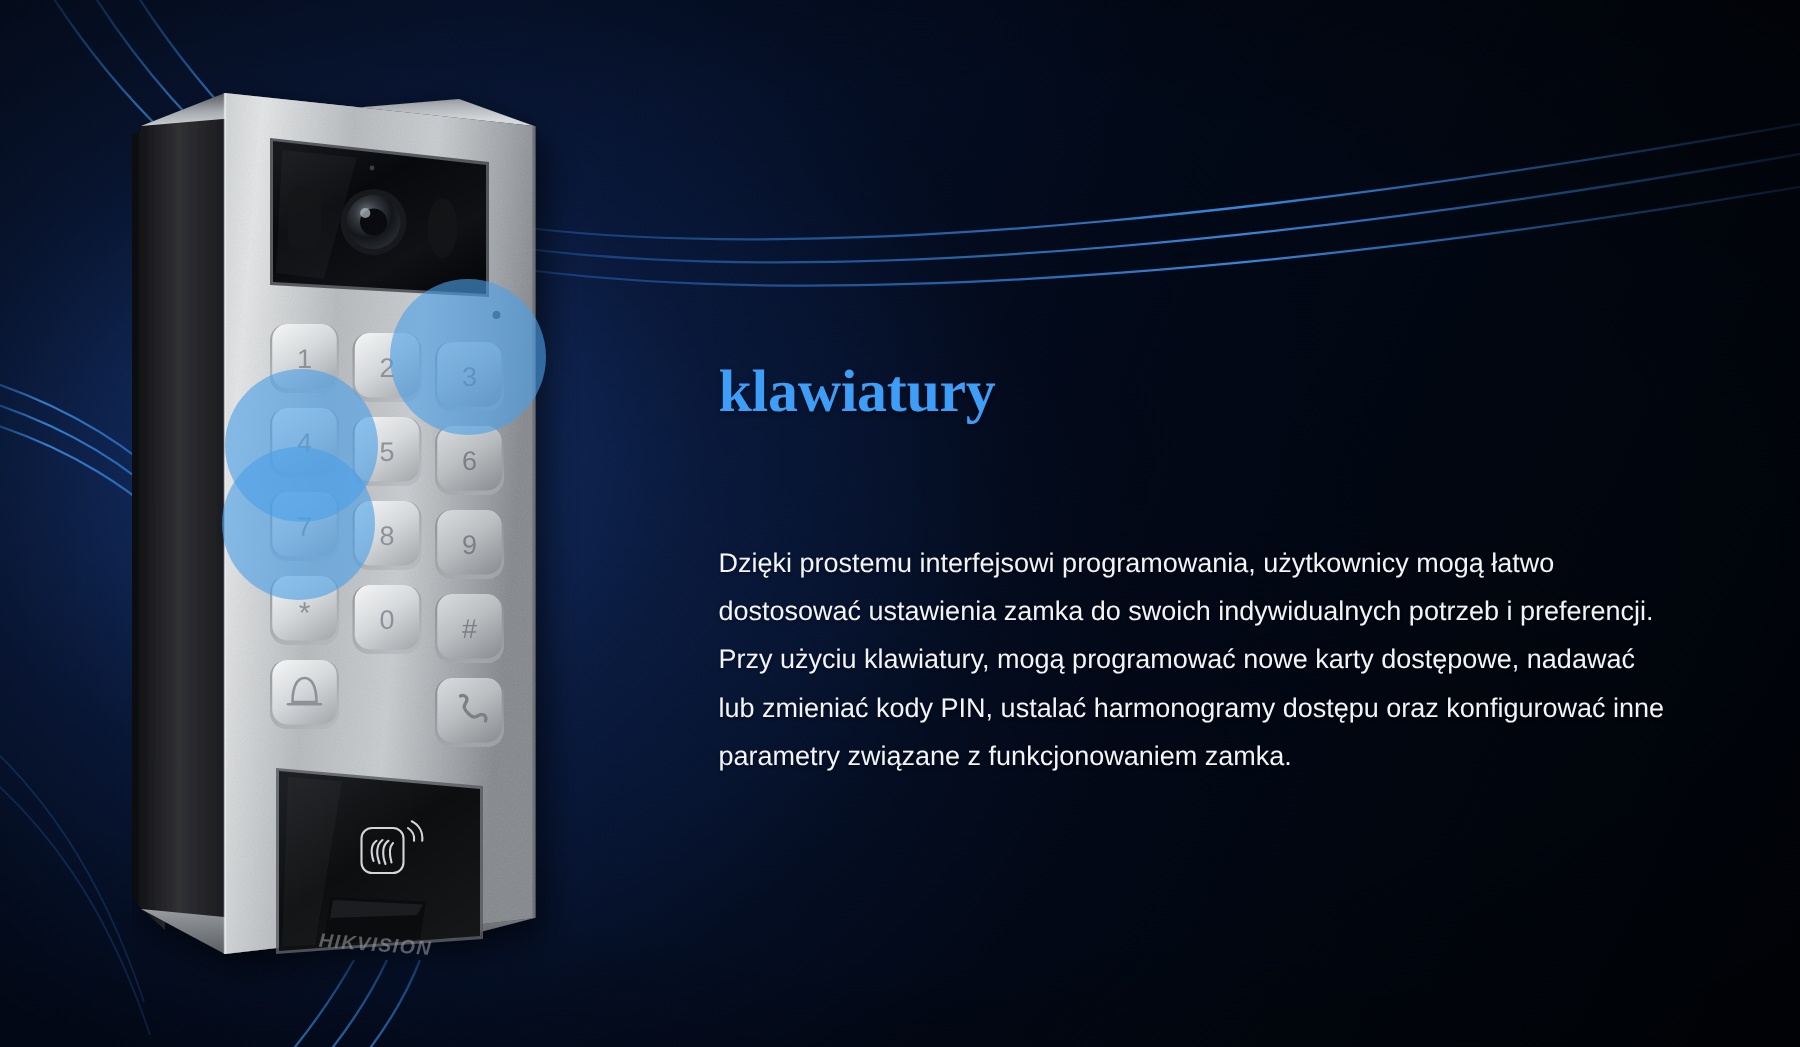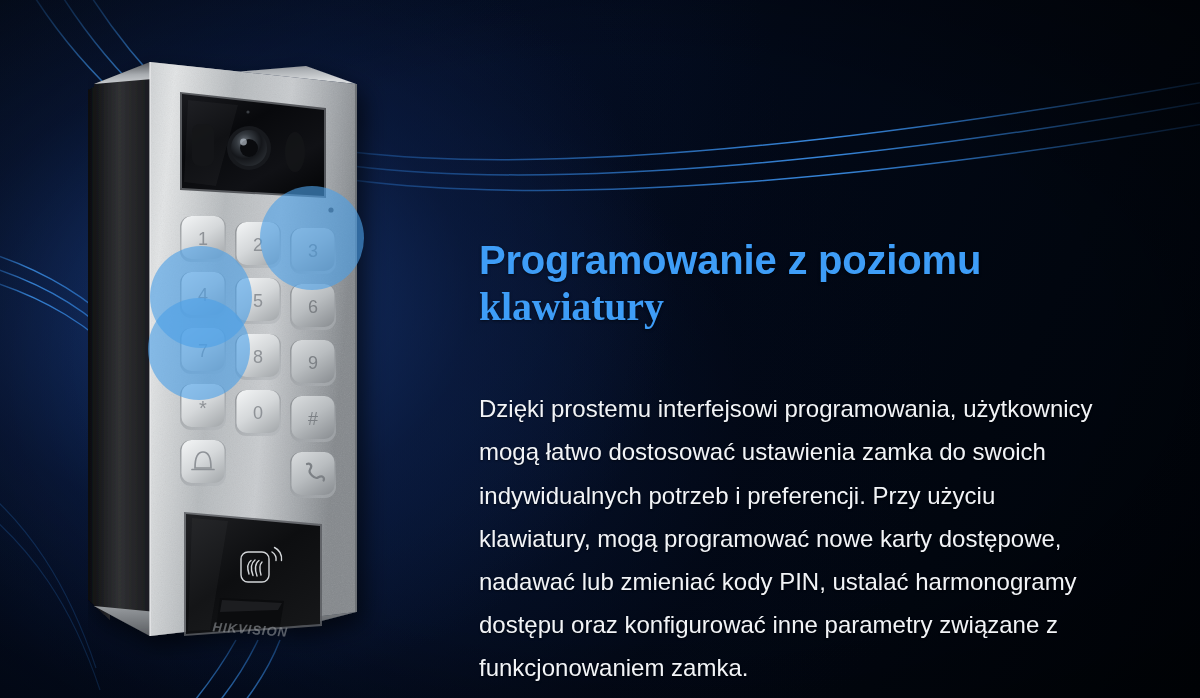--- a/index.html
+++ b/index.html
@@ -43,22 +43,22 @@
   #heading {
     font-size:40px;
     font-weight:bold;
     line-height:1.14;
     color:#3e9df7;
     letter-spacing:-0.2px;
     text-shadow:0 1px 3px rgba(0,0,0,0.55);
   }
   #heading .l2 { display:block;font-family:Liberation Serif, serif; }
   #bodytext {
-    margin-top:58px;
-    font-size:24px;
+    margin-top:75px;
+    font-size:18px;
     line-height:1.80;
     color:#f2f4f7;
     max-width:634px;
     text-shadow:0 1px 2px rgba(0,0,0,0.5);
   }
 </style>
 </head>
 <body>
 
 <div id="stage">
@@ -343,19 +343,18 @@
     <div class="hl-circle" style="left:172px; top:146px; width:104px; height:104px;
                 background:rgba(76,160,230,0.62);"></div>
     <div class="hl-circle" style="left:62px; top:206px; width:102px; height:102px;
                 background:rgba(76,160,230,0.62);"></div>
     <div class="hl-circle" style="left:60px; top:258px; width:102px; height:102px;
                 background:rgba(76,160,230,0.62);"></div>
   </div>
 
   <div id="textcol">
     <h1 id="heading">
-      <span>Programowanie z poziomu</span>
       <span class="l2">klawiatury</span>
     </h1>
     <p id="bodytext">Dzięki prostemu interfejsowi programowania, użytkownicy mogą łatwo dostosować ustawienia zamka do swoich indywidualnych potrzeb i preferencji. Przy użyciu klawiatury, mogą programować nowe karty dostępowe, nadawać lub zmieniać kody PIN, ustalać harmonogramy dostępu oraz konfigurować inne parametry związane z funkcjonowaniem zamka.</p>
   </div>
 
 </div>
 
 </body></html>

